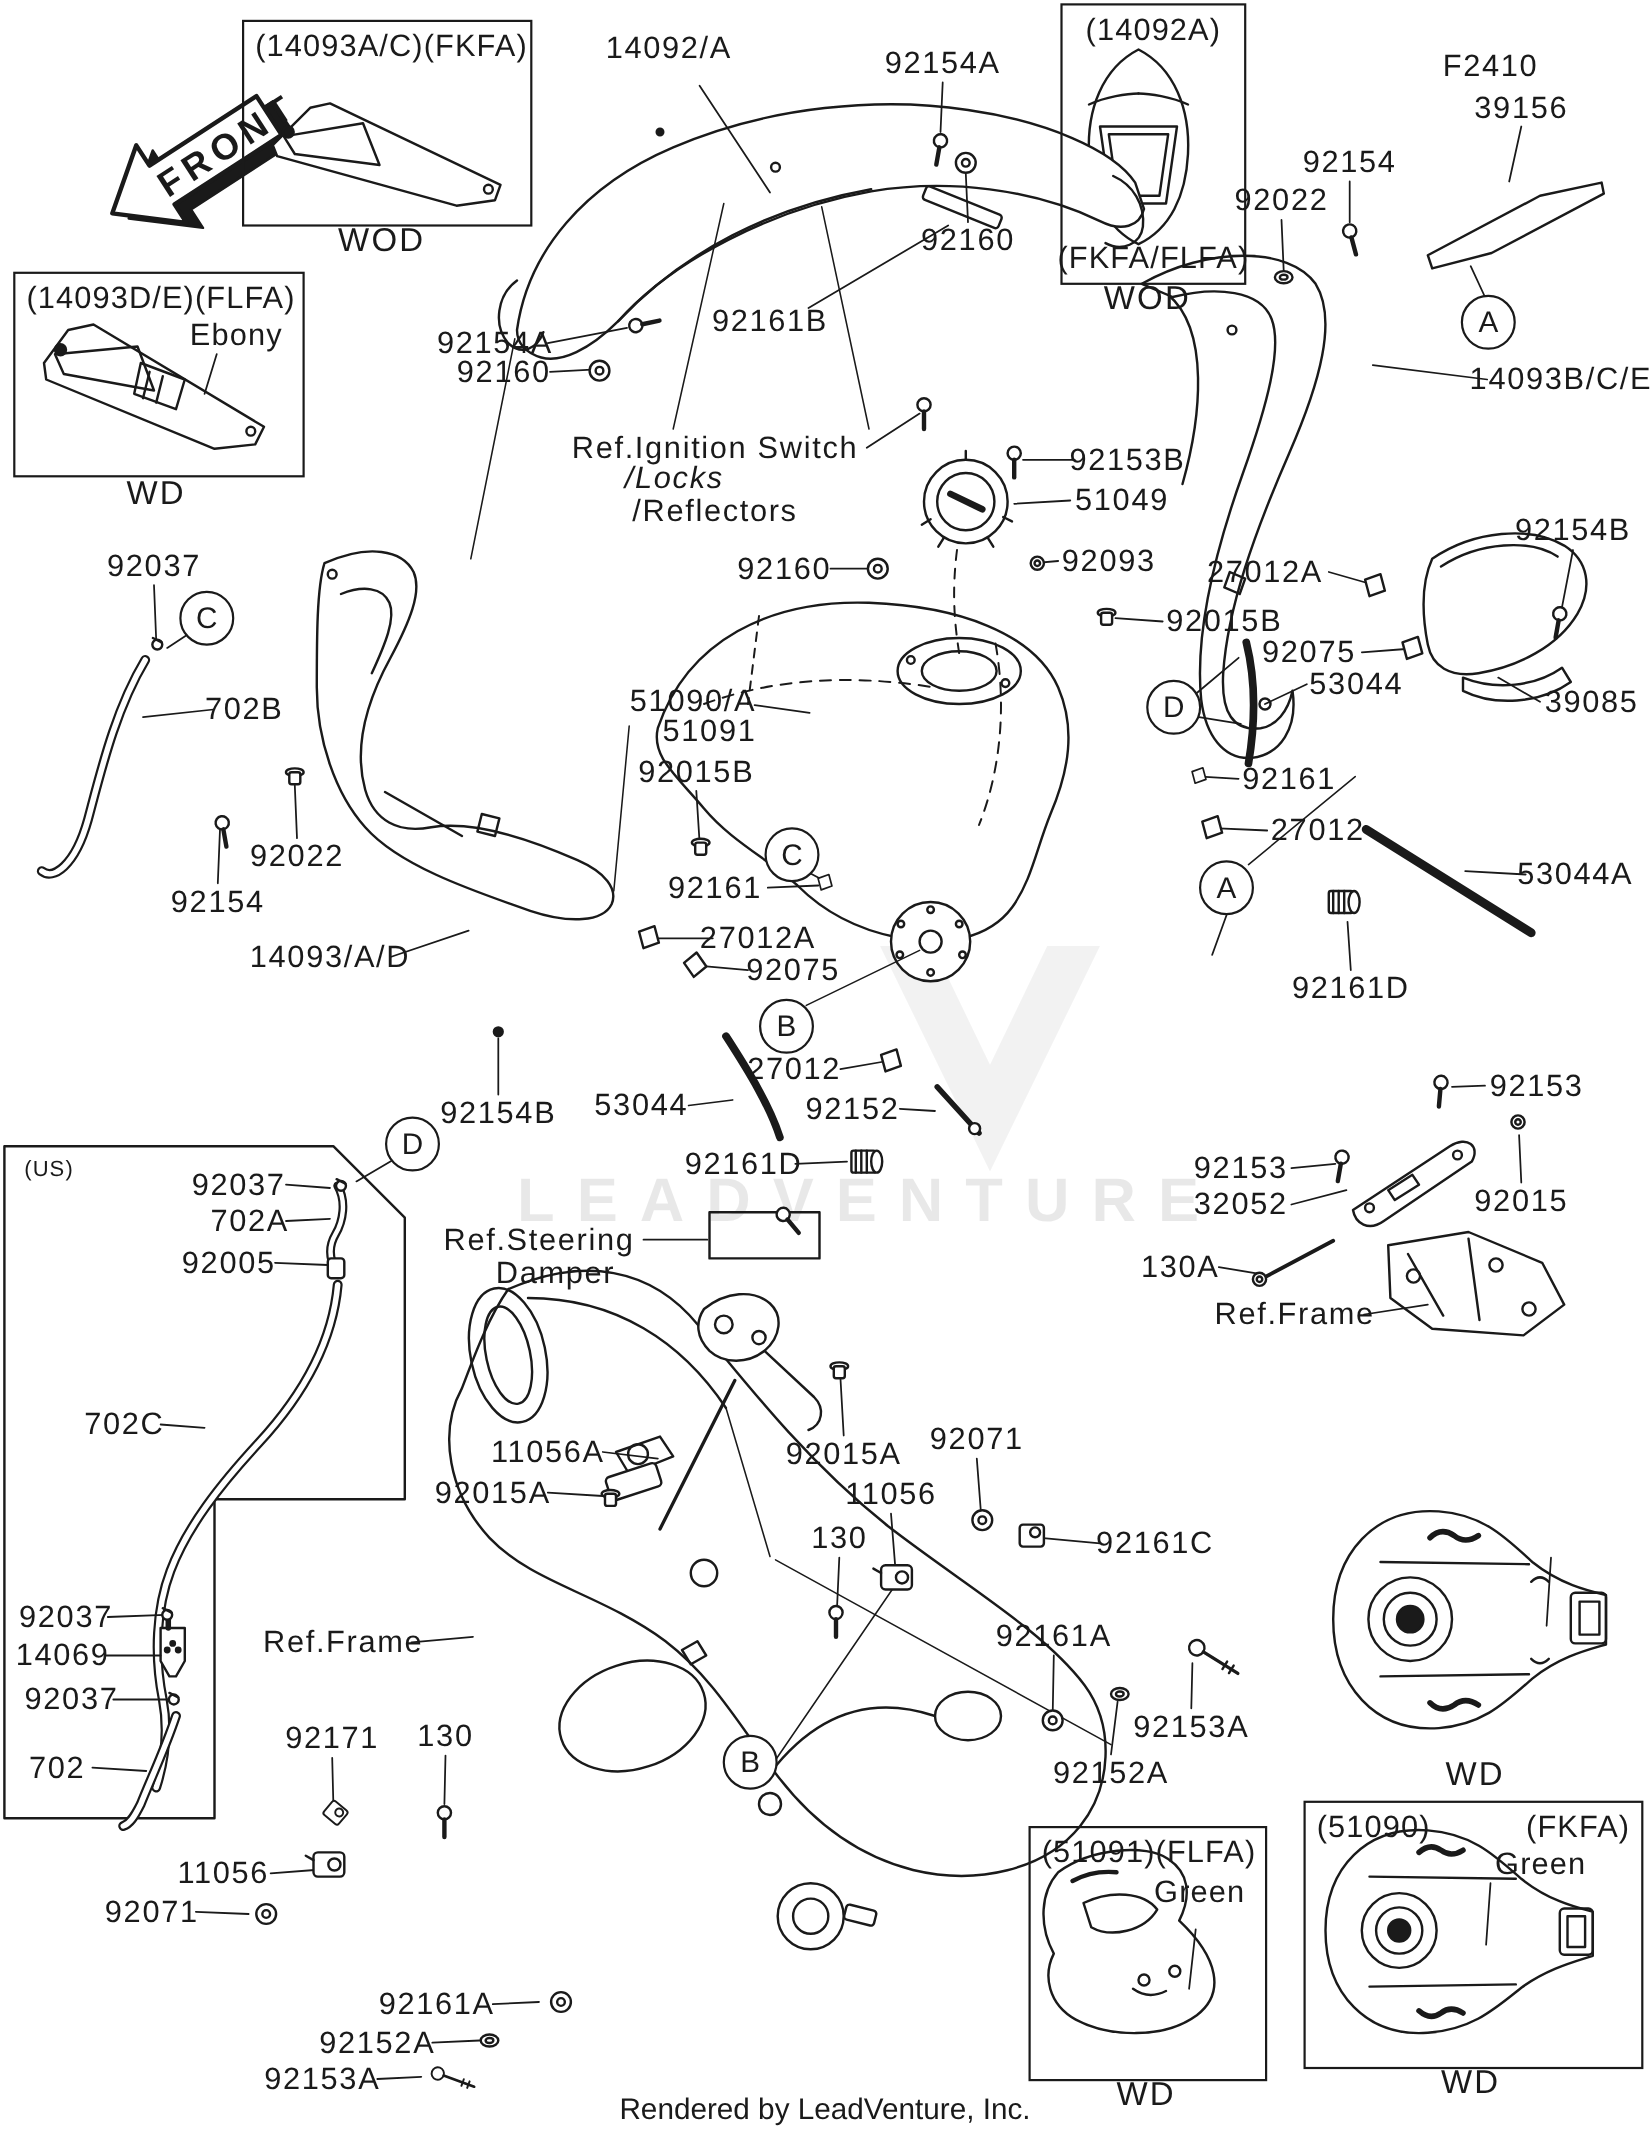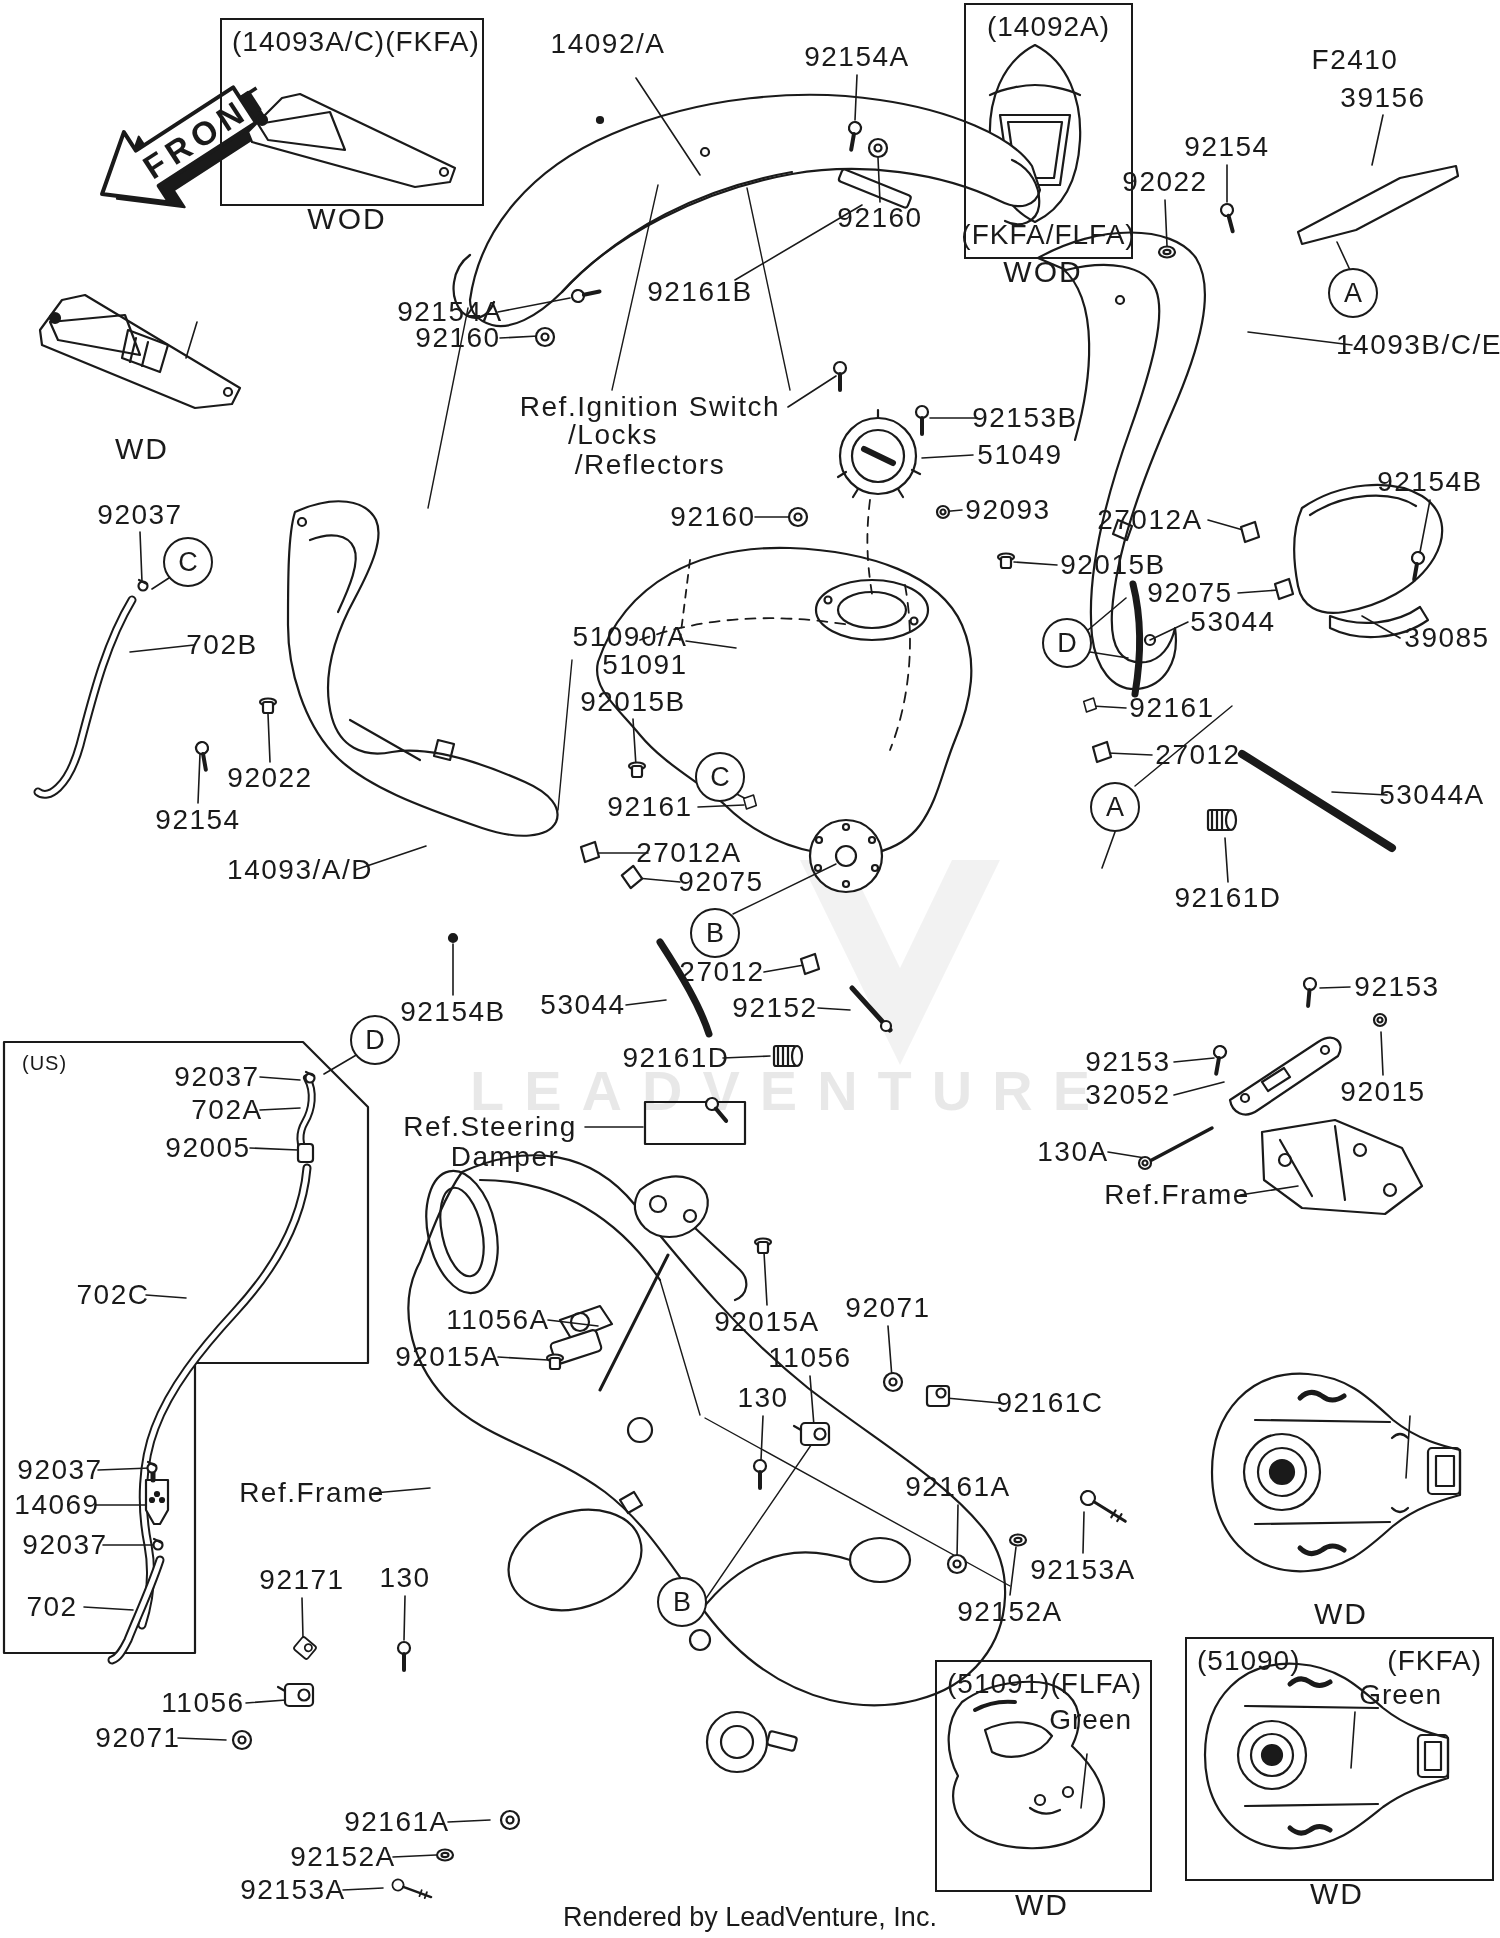--- a/index.html
+++ b/index.html
@@ -345,20 +345,26 @@
     </g>
   </svg>
 
   <div class="inset" style="left:220px;top:18px;width:260px;height:184px;">
     <div class="trow">
         <span style="margin:0 auto;">(14093A/C)(FKFA)</span>
       </div>
   </div>
   <div class="caption" style="left:347px;top:202px;">WOD</div>
 
+  <div class="inset" style="left:12px;top:247px;width:261px;height:183px;">
+    <div class="trow">
+        <span style="margin:0 auto;">(14093D/E)(FLFA)</span>
+      </div>
+    <div class="colornote" style="right:18px;top:40px;">Ebony</div>
+  </div>
   <div class="caption" style="left:142px;top:432px;">WD</div>
 
   <div class="inset" style="left:953px;top:3px;width:165px;height:252px;margin-left:11px;">
     <div class="trow">
         <span style="margin:0 auto;">(14092A)</span>
       </div>
     <div class="colornote" style="left:50%;transform:translateX(-50%);bottom:6px;white-space:nowrap;">(FKFA/FLFA)</div>
   </div>
   <div class="caption" style="left:1043px;top:255px;">WOD</div>
 
@@ -385,21 +391,21 @@
   <div id="us-title">(US)</div>
 
   <div class="layer" id="labels-layer">
       <div class="plabel" style="left: 608px; top: 44px;">14092/A</div>
       <div class="plabel" style="left: 857px; top: 57px;">92154A</div>
       <div class="plabel" style="left: 880px; top: 218px;">92160</div>
       <div class="plabel" style="left: 700px; top: 292px;">92161B</div>
       <div class="plabel" style="left: 450px; top: 312px;">92154A</div>
       <div class="plabel" style="left: 458px; top: 338px;">92160</div>
       <div class="plabel" style="left: 650px; top: 407px;">Ref.Ignition Switch</div>
-      <div class="plabel" style="left: 613px; top: 435px;">/Locks</div>
+      <div class="plabel" style="left: 613px; top: 435px; font-style: italic;">/Locks</div>
       <div class="plabel" style="left: 650px; top: 465px;">/Reflectors</div>
       <div class="plabel" style="left: 1025px; top: 418px;">92153B</div>
       <div class="plabel" style="left: 1020px; top: 455px;">51049</div>
       <div class="plabel" style="left: 1008px; top: 510px;">92093</div>
       <div class="plabel" style="left: 713px; top: 517px;">92160</div>
       <div class="plabel" style="left: 1355px; top: 60px;">F2410</div>
       <div class="plabel" style="left: 1383px; top: 98px;">39156</div>
       <div class="plabel" style="left: 1227px; top: 147px;">92154</div>
       <div class="plabel" style="left: 1165px; top: 182px;">92022</div>
       <div class="plabel" style="left: 1419px; top: 345px;">14093B/C/E</div>

